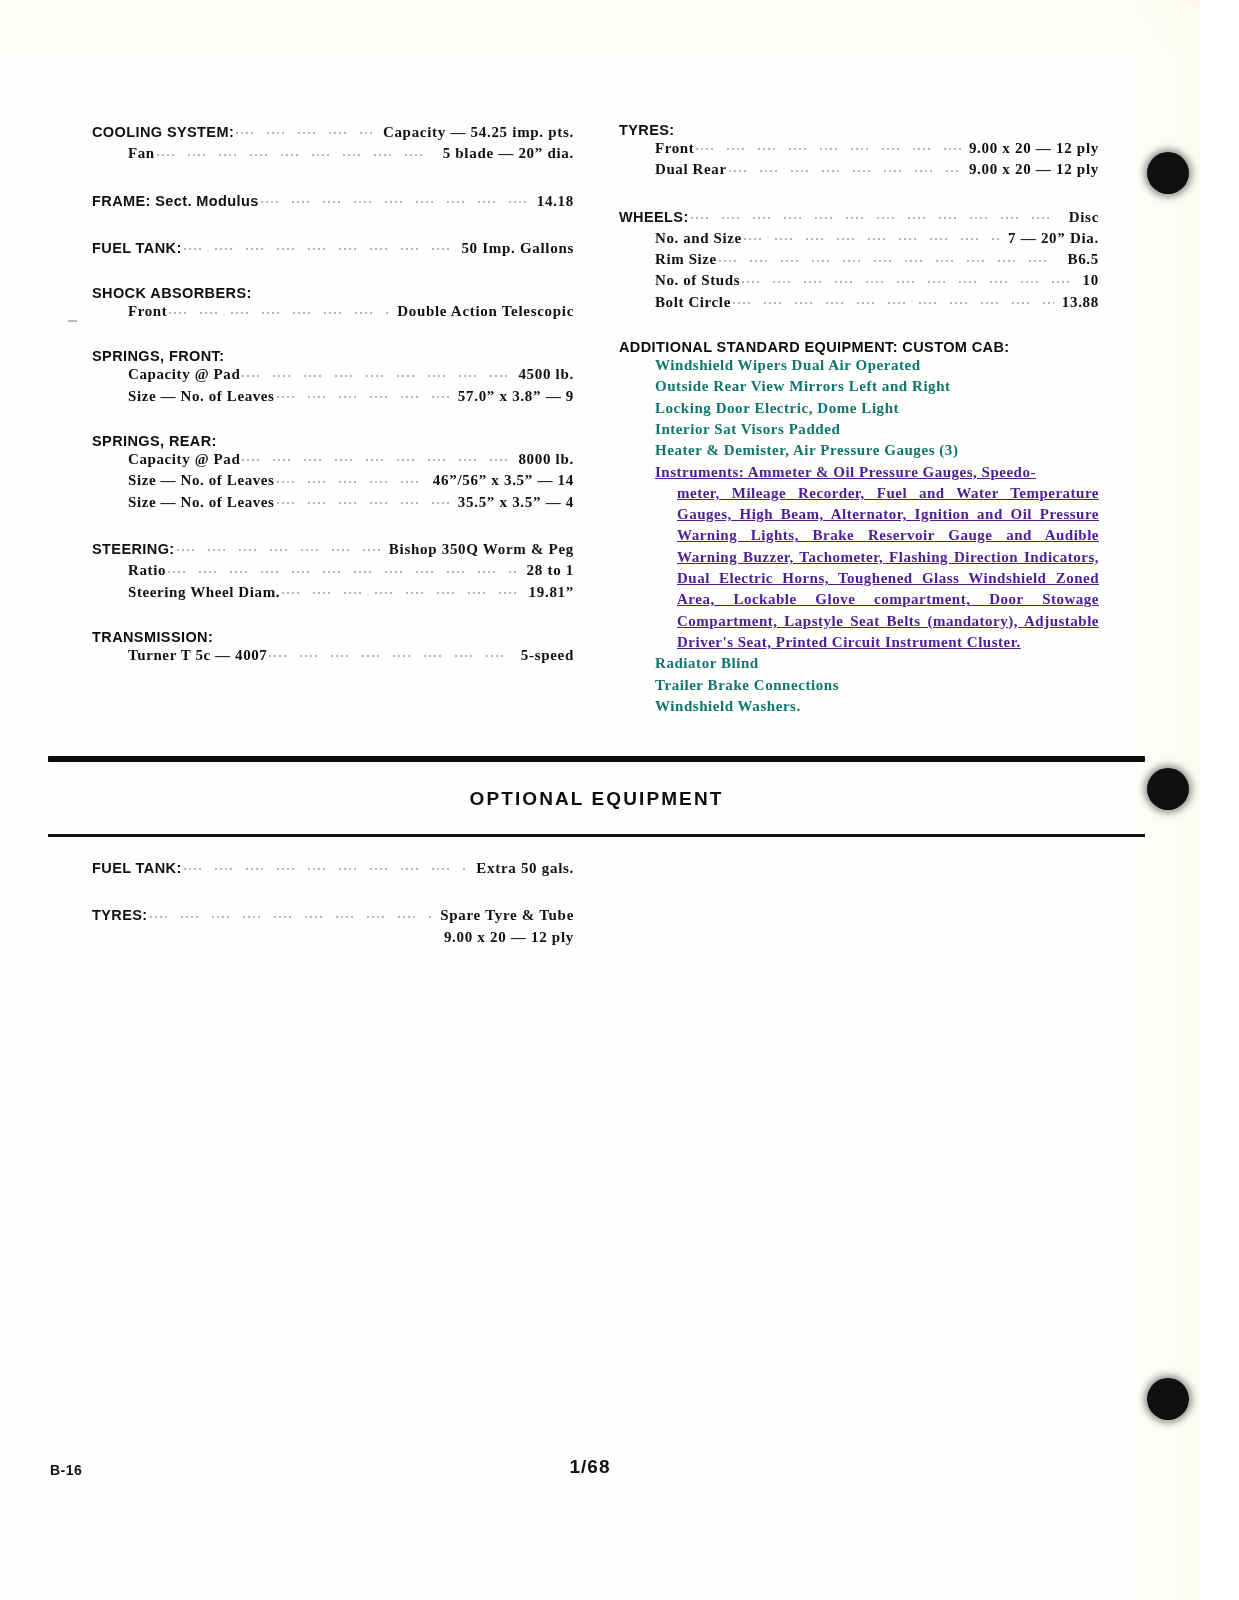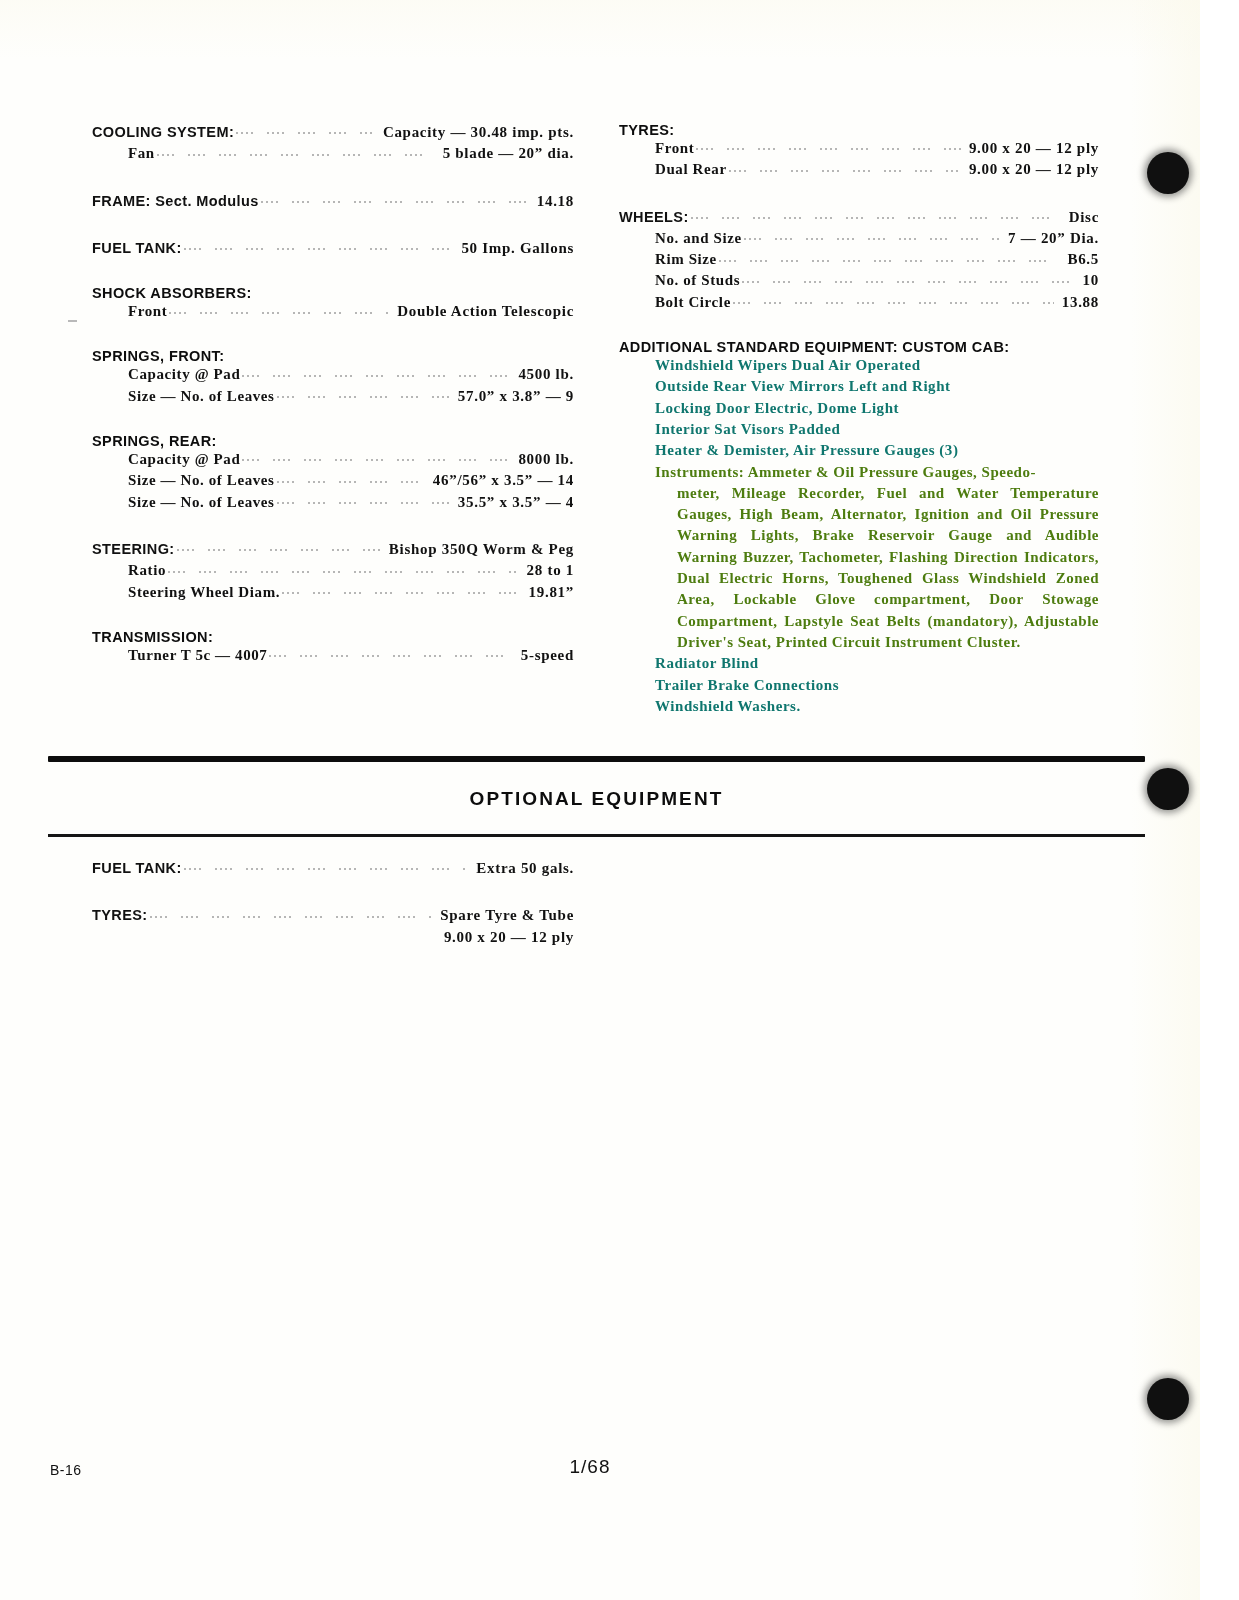--- a/index.html
+++ b/index.html
@@ -123,23 +123,24 @@
     letter-spacing: 0.55px;
     color: #0f766e;
     line-height: 1.42;
     padding-left: 36px;
   }
   .para {
     font-family: "Liberation Serif", "DejaVu Serif", serif;
     font-weight: bold;
     font-size: 15px;
     letter-spacing: 0.5px;
-    color: #4d7c0f;
+    color: #4c1d95;
     line-height: 1.42;
     padding-left: 36px;
+    text-decoration: underline;
   }
   .para .cont {
     display: block;
     padding-left: 22px;
     text-align: justify;
     text-justify: inter-word;
   }
   .para .first { display: block; }
 
   
@@ -164,21 +165,21 @@
     letter-spacing: 2.1px;
     color: #0d0d0d;
     text-align: center;
     padding: 26px 0 24px 0;
   }
 
   
   .footer-left, .footer-center {
     position: absolute;
     font-family: "Liberation Sans", "DejaVu Sans", sans-serif;
-    font-weight: normal;
+    font-weight: bold;
     color: #111;
   }
   .footer-left   { left: 50px;  top: 1462px; font-size: 14px; letter-spacing: 0.5px; }
   .footer-center { left: 0; width: 1180px; top: 1456px; text-align: center; font-size: 19px; letter-spacing: 1px; }
 
   .edge-tick {
     position: absolute;
     left: 68px;
     top: 320px;
     width: 9px;
@@ -197,21 +198,21 @@
   <div class="punch" style="left:1147px; top:768px;"></div>
   <div class="punch" style="left:1147px; top:1378px;"></div>
 
   <div class="edge-tick"></div>
 
   <div class="col col-left" id="left-col">
       <div class="block">
         <div class="row headrow">
           <span class="lbl">COOLING SYSTEM:</span>
           <span class="leader"></span>
-          <span class="val">Capacity — 30.48 imp. pts.</span>
+          <span class="val">Capacity — 54.25 imp. pts.</span>
         </div>
         <div class="row indent">
           <span class="lbl">Fan</span>
           <span class="leader"></span>
           <span class="val">5 blade — 20” dia.</span>
         </div>
       </div>
       <div class="block">
         <div class="row headrow">
           <span class="lbl">FRAME: Sect. Modulus</span>

